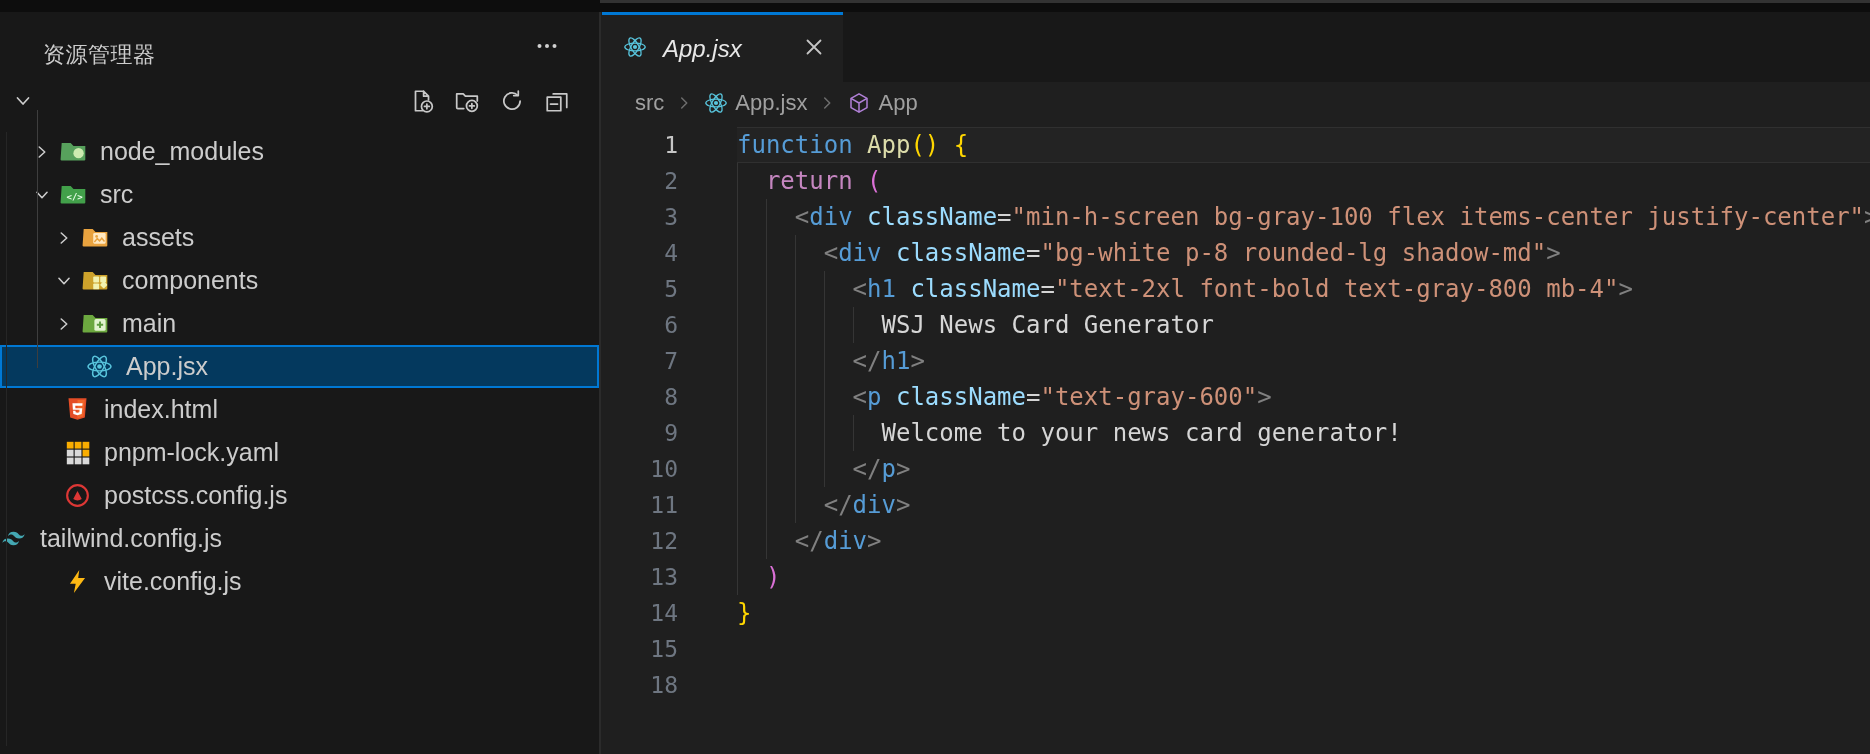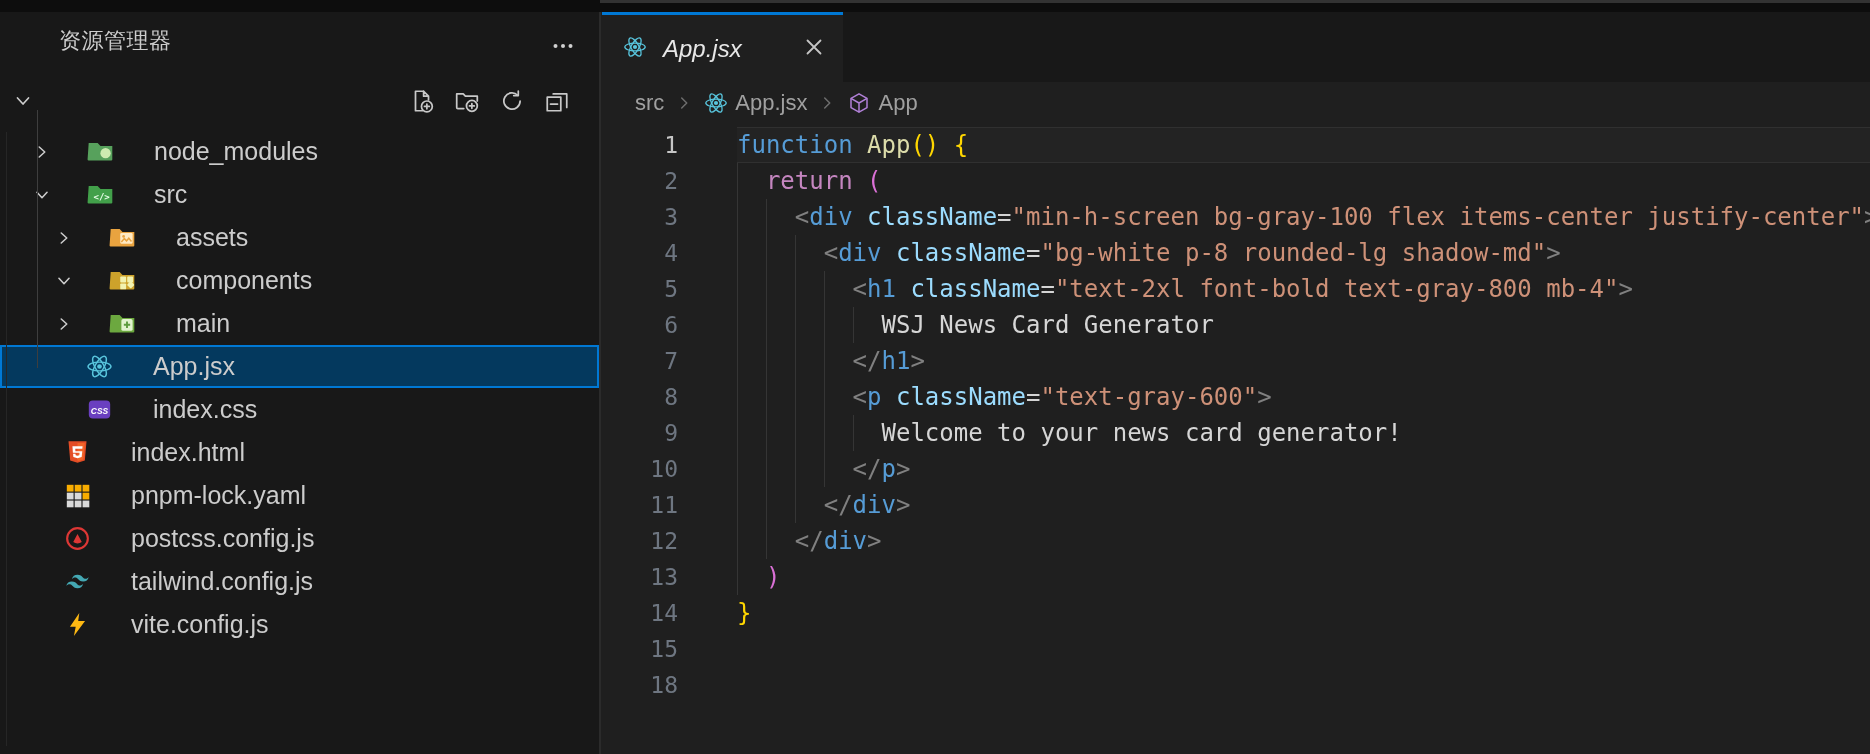--- a/index.html
+++ b/index.html
@@ -7,38 +7,38 @@
     font-family:"Liberation Sans", sans-serif; }
   #stage { position:relative; width:1870px; height:754px; background:#1f1f1f; overflow:hidden; }
 
   
   .title-strip { position:absolute; left:0; top:0; width:100%; height:12px; background:#0d0d0d; }
   .top-edge   { position:absolute; left:600px; top:0; right:0; height:3px; background:#333; }
 
   
   .sidebar { position:absolute; left:0; top:12px; width:601px; height:742px;
     background:#181818; border-right:2px solid #2b2b2b; }
-  .panel-row { position:absolute; left:16px; top:14px; width:100%; height:44px;
-    display:flex; align-items:flex-start;font-family:Liberation Serif, serif; }
+  .panel-row { position:absolute; left:0; top:14px; width:100%; height:44px;
+    display:flex; align-items:flex-end;font-family:Liberation Serif, serif; }
   .panel-title { margin-left:43px; font-size:22px; color:#cccccc; letter-spacing:.5px; }
   .more-btn { position:absolute; right:36px; top:6px; width:32px; height:32px;
     display:flex; align-items:center; justify-content:center; cursor:pointer; border-radius:5px; }
 
   .section-row { position:absolute; left:0; top:70px; width:100%; height:42px;
     display:flex; align-items:center; cursor:pointer; }
   .section-chevron { margin-left:11px; width:24px; height:24px; display:flex; align-items:center; }
   .section-label { margin-left:5px; font-size:20px; font-weight:700; color:#cccccc;
     letter-spacing:.3px; white-space:nowrap; overflow:hidden; max-width:330px; }
   .section-toolbar { position:absolute; right:28px; top:7px; display:flex; gap:17px; }
   .tool-btn { width:28px; height:28px; display:flex; align-items:center; justify-content:center;
     cursor:pointer; border-radius:5px; }
 
   .tree { position:absolute; left:0; top:118px; width:100%; bottom:0; }
   .trow { position:relative; width:100%; height:43px; display:flex; align-items:center;
-    cursor:pointer; color:#cccccc; font-size:25px;gap:27px; }
+    cursor:pointer; color:#cccccc; font-size:25px; }
   .trow.selected { background:#04395e; box-shadow:inset 0 0 0 2px #0078d4; }
   .trow .chev { width:24px; height:24px; margin-right:6px; flex:0 0 24px;
     display:flex; align-items:center; justify-content:center; }
   .trow .ficon { width:27px; height:27px; margin-right:13px; flex:0 0 27px;
     display:flex; align-items:center; justify-content:center; }
   .trow .tlabel { white-space:nowrap; }
   .tree-guide { position:absolute; width:1px; background:#333; }
 
   
   .tabstrip { position:absolute; left:602px; top:12px; right:0; height:70px; background:#181818; }
@@ -208,29 +208,20 @@
               <circle cx="12" cy="12" r="2.1" fill="#58c4dc"></circle>
               <g stroke="#58c4dc" stroke-width="1.3" fill="none">
                 <ellipse cx="12" cy="12" rx="10.2" ry="3.9"></ellipse>
                 <ellipse cx="12" cy="12" rx="10.2" ry="3.9" transform="rotate(60 12 12)"></ellipse>
                 <ellipse cx="12" cy="12" rx="10.2" ry="3.9" transform="rotate(120 12 12)"></ellipse>
               </g>
             </svg>
           </span>
           <span class="tlabel">App.jsx</span>
         </div>
-        <div class="trow" style="padding-left: 86px;">
-          <span class="ficon">
-            <svg width="27" height="27" viewBox="0 0 24 24" fill="none" xmlns="http://www.w3.org/2000/svg">
-              <rect x="2.5" y="4" width="19" height="16" rx="3.5" fill="#6a3fc0"></rect>
-              <text x="12" y="16" font-size="7.5" font-weight="bold" font-style="italic" fill="#ffffff" text-anchor="middle" font-family="sans-serif">CSS</text>
-            </svg>
-          </span>
-          <span class="tlabel">index.css</span>
-        </div>
         <div class="trow" style="padding-left: 64px;">
           <span class="ficon">
             <svg width="27" height="27" viewBox="0 0 24 24" fill="none" xmlns="http://www.w3.org/2000/svg">
               <path fill="#e44d26" d="M4 2l1.5 17L12 21l6.5-2L20 2z"></path>
               <path fill="#f16529" d="M12 3.5v16.3l5.2-1.6L18.4 3.5z"></path>
               <path fill="#ffffff" d="M7.5 6.5h9l-.2 2.2H10l.15 2.2h6.1L15.7 16l-3.7 1.1-3.7-1.1-.25-2.8h2.2l.1 1.2 1.65.45 1.65-.5.2-2.1H7.9z"></path>
             </svg>
           </span>
           <span class="tlabel">index.html</span>
         </div>
@@ -256,21 +247,21 @@
         </div>
         <div class="trow" style="padding-left: 64px;">
           <span class="ficon">
             <svg width="27" height="27" viewBox="0 0 24 24" fill="none" xmlns="http://www.w3.org/2000/svg">
               <circle cx="12" cy="12" r="9.2" stroke="#dd3735" stroke-width="1.9"></circle>
               <path d="M8.2 15.2L12 8l3.8 7.2c-2.2 1.6-5.4 1.6-7.6 0z" fill="#dd3735"></path>
             </svg>
           </span>
           <span class="tlabel">postcss.config.js</span>
         </div>
-        <div class="trow" style="padding-left: 64px;">
+        <div class="trow" style="">
           <span class="ficon">
             <svg width="27" height="27" viewBox="0 0 24 24" fill="none" xmlns="http://www.w3.org/2000/svg">
               <path fill="#44a8b3" d="M12 6C9.33 6 7.67 7.33 7 10c1-1.33 2.17-1.83 3.5-1.5.76.19 1.31.74 1.91 1.35.98 1 2.09 2.15 4.59 2.15 2.67 0 4.33-1.33 5-4-1 1.33-2.17 1.83-3.5 1.5-.76-.19-1.31-.74-1.91-1.35C15.61 7.15 14.5 6 12 6zM7 12c-2.67 0-4.33 1.33-5 4 1-1.33 2.17-1.83 3.5-1.5.76.19 1.31.74 1.91 1.35.98 1 2.09 2.15 4.59 2.15 2.67 0 4.33-1.33 5-4-1 1.33-2.17 1.83-3.5 1.5-.76-.19-1.31-.74-1.91-1.35C10.61 13.15 9.5 12 7 12z"></path>
             </svg>
           </span>
           <span class="tlabel">tailwind.config.js</span>
         </div>
         <div class="trow" style="padding-left: 64px;">
           <span class="ficon">
             <svg width="27" height="27" viewBox="0 0 24 24" fill="none" xmlns="http://www.w3.org/2000/svg">

